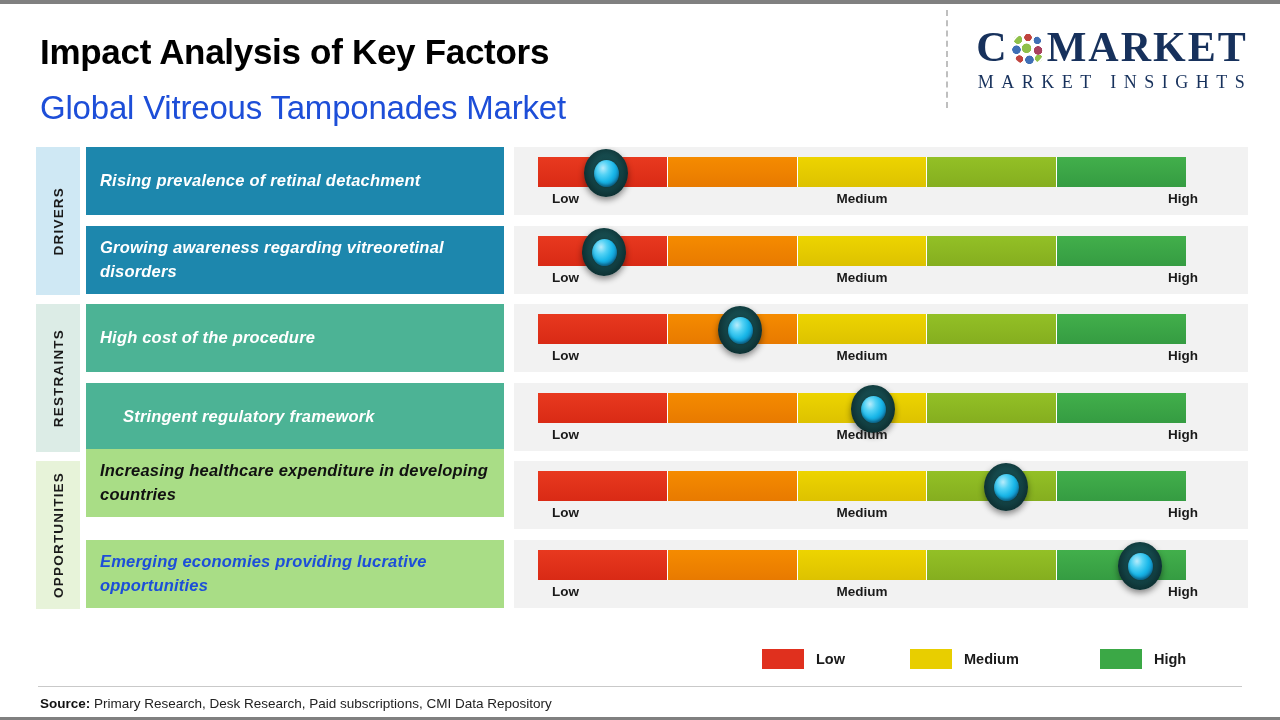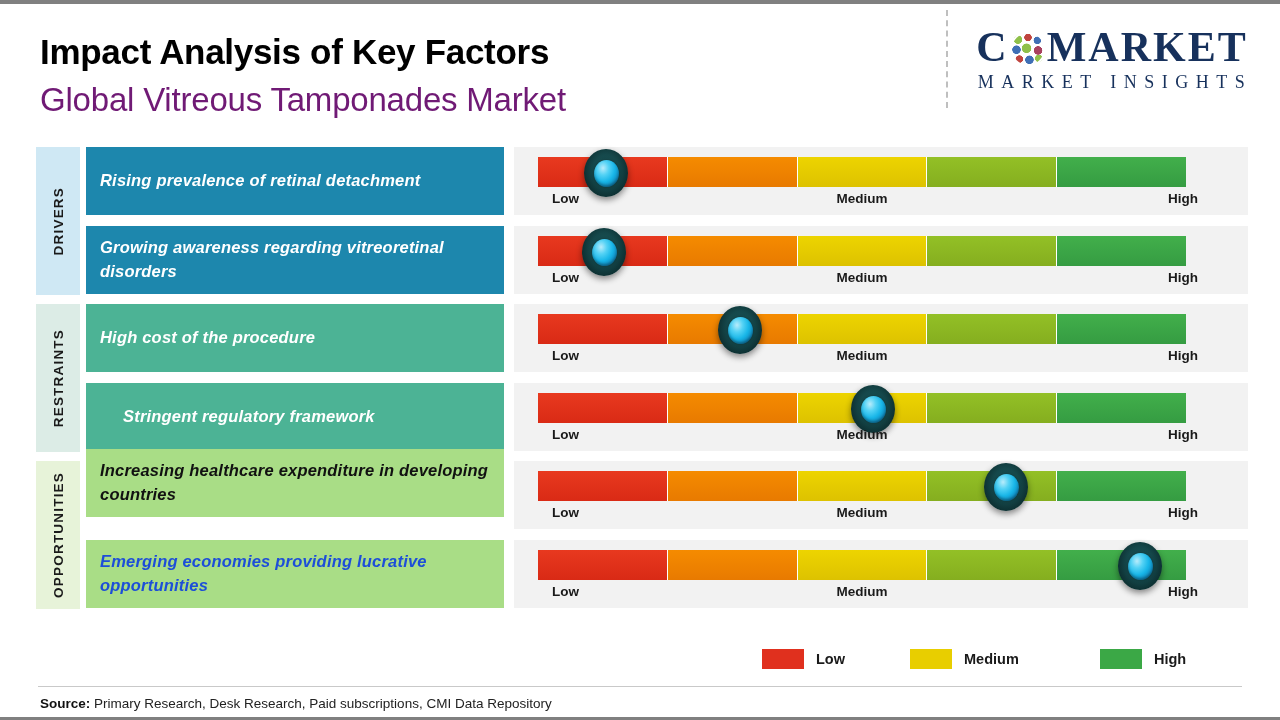--- a/index.html
+++ b/index.html
@@ -38,24 +38,24 @@
     font-size: 35px;
     font-weight: bold;
     color: #000000;
     letter-spacing: -0.3px;
     line-height: 1.15;
     white-space: nowrap;
   }
   #sub-title {
     font-size: 33px;
     font-weight: normal;
-    color: #701a75;
+    color: #1d4ed8;
     letter-spacing: -0.2px;
     line-height: 1.2;
-    margin-top: 8px;
+    margin-top: 16px;
     white-space: nowrap;
   }
 
   
   #logo-divider {
     position: absolute;
     left: 946px;
     top: 6px;
     width: 0;
     height: 98px;

